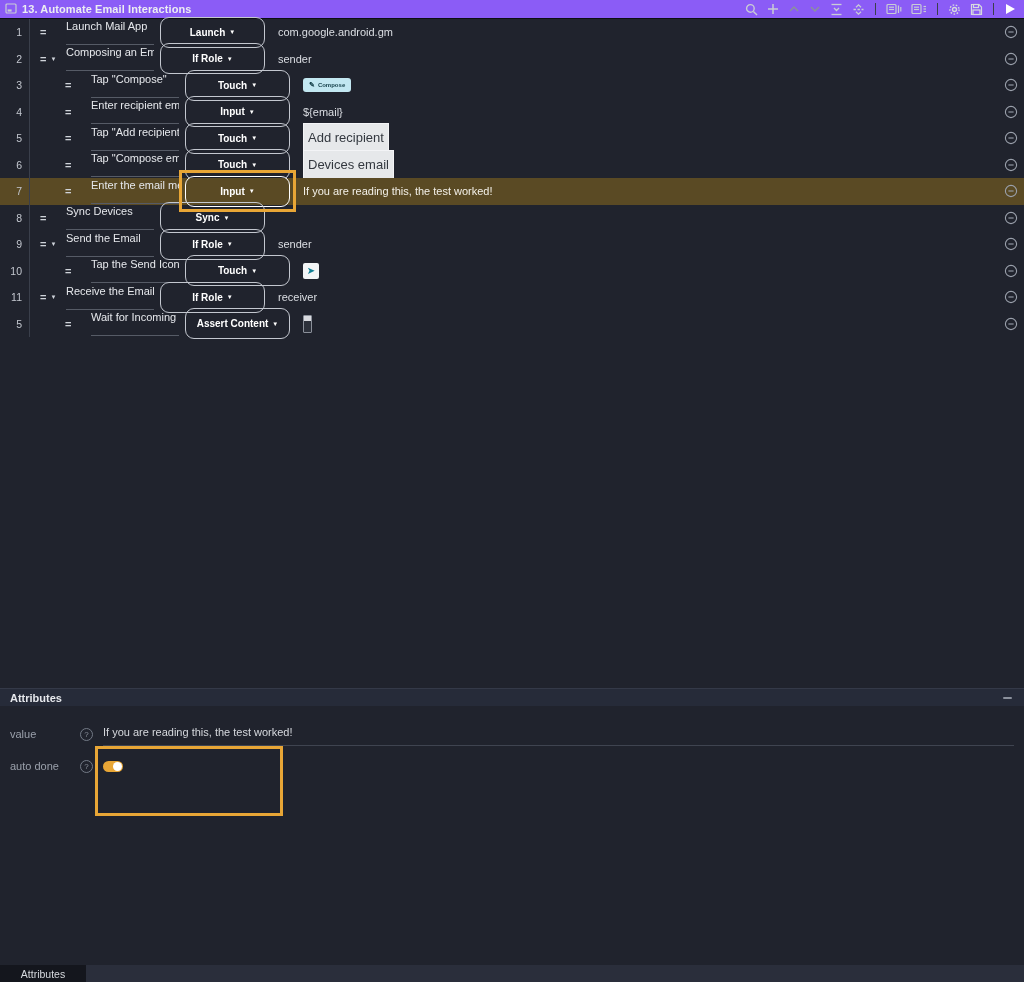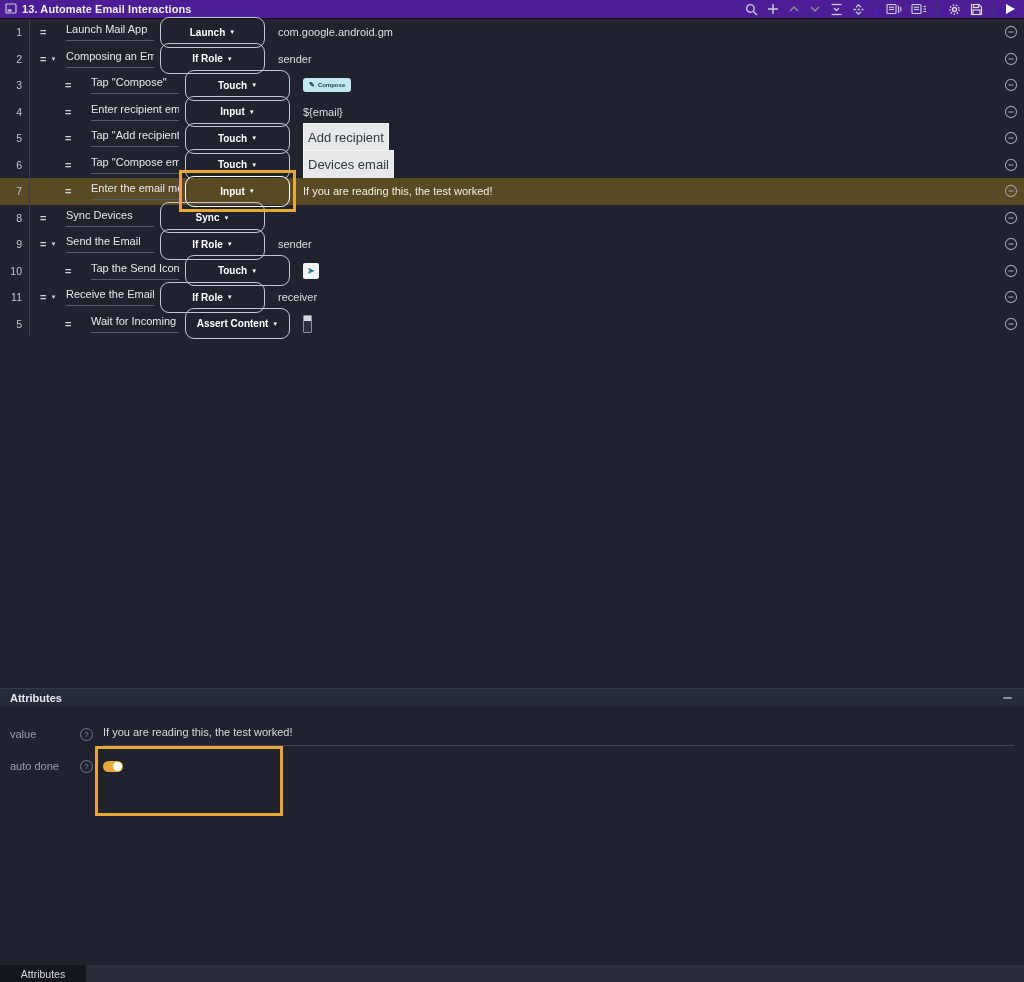--- a/index.html
+++ b/index.html
@@ -1,41 +1,41 @@
 <!DOCTYPE html>
 <html><head>
 <meta charset="utf-8">
 <style>
   * { margin:0; padding:0; box-sizing:border-box; }
   html,body { width:1024px; height:982px; background:#20232d; font-family:"Liberation Sans", sans-serif; overflow:hidden; }
   .app { width:1024px; height:982px; display:flex; flex-direction:column; }
 
   
-  .topbar { height:19px; flex:0 0 19px; background:#4c1d95; border-bottom:1px solid #0d0f14;
+  .topbar { height:19px; flex:0 0 19px; background:#8b5cf6; border-bottom:1px solid #0d0f14;
             display:flex; align-items:center; justify-content:space-between; padding:0 8px 0 5px; }
   .title-wrap { display:flex; align-items:center; gap:5px; }
   .title { color:#eceef2; font-size:11px; font-weight:700; letter-spacing:.1px; }
   .toolbar { display:flex; align-items:center; gap:9px; }
   .tbtn { background:none; border:none; padding:0; display:flex; align-items:center; cursor:pointer; }
   .tbtn svg { display:block; }
   .tdiv { width:1px; height:12px; background:#3a3f4b; margin:0 1px; }
 
   
   .steps { flex:0 0 auto; }
   .row { display:flex; align-items:center; height:26.5px; position:relative; }
   .row.highlighted { background:#5a4a24; }
   .numcol { width:30px; align-self:stretch; border-right:1px solid #3a3f4b; display:flex;
             align-items:center; justify-content:flex-end; padding-right:7px;
             color:#c3c7cf; font-size:10.5px; }
   .handle-area { display:flex; align-items:center; margin-left:10px; width:26px; flex:0 0 26px; }
   .nested .handle-area { margin-left:35px; }
   .handle { color:#d0d4da; font-weight:700; font-size:11px; cursor:grab; }
   .caret { font-size:6px; color:#cfd3da; margin-left:4px; cursor:pointer; }
   .name { width:88px; flex:0 0 88px; font-size:11px; color:#e6e8ec; border-bottom:1px solid #565b66;
-          padding-bottom:5px; white-space:nowrap; overflow:hidden; }
+          padding-bottom:12px; white-space:nowrap; overflow:hidden; }
   .pillwrap { position:relative; margin-left:6px; flex:0 0 auto; }
   .pill { min-width:105px; height:31px; border:1px solid #c3c7cf; border-radius:9px; background:transparent;
           color:#ffffff; font-size:10px; font-weight:600; display:flex; align-items:center; justify-content:center;
           gap:4px; padding:0 10px; cursor:pointer; font-family:"Liberation Sans", sans-serif; }
   .pcaret { font-size:6px; line-height:1; }
   .row.highlighted .pill { border-color:#ffffff; }
   .focus-ring { display:none; }
   .row.highlighted .focus-ring { display:block; position:absolute; left:-6px; right:-6px; top:-6px; bottom:-5px;
           border:3px solid #e8a636; z-index:3; pointer-events:none; }
   .value { margin-left:13px; font-size:11px; color:#dcdfe4; display:flex; align-items:flex-start; white-space:nowrap; }

